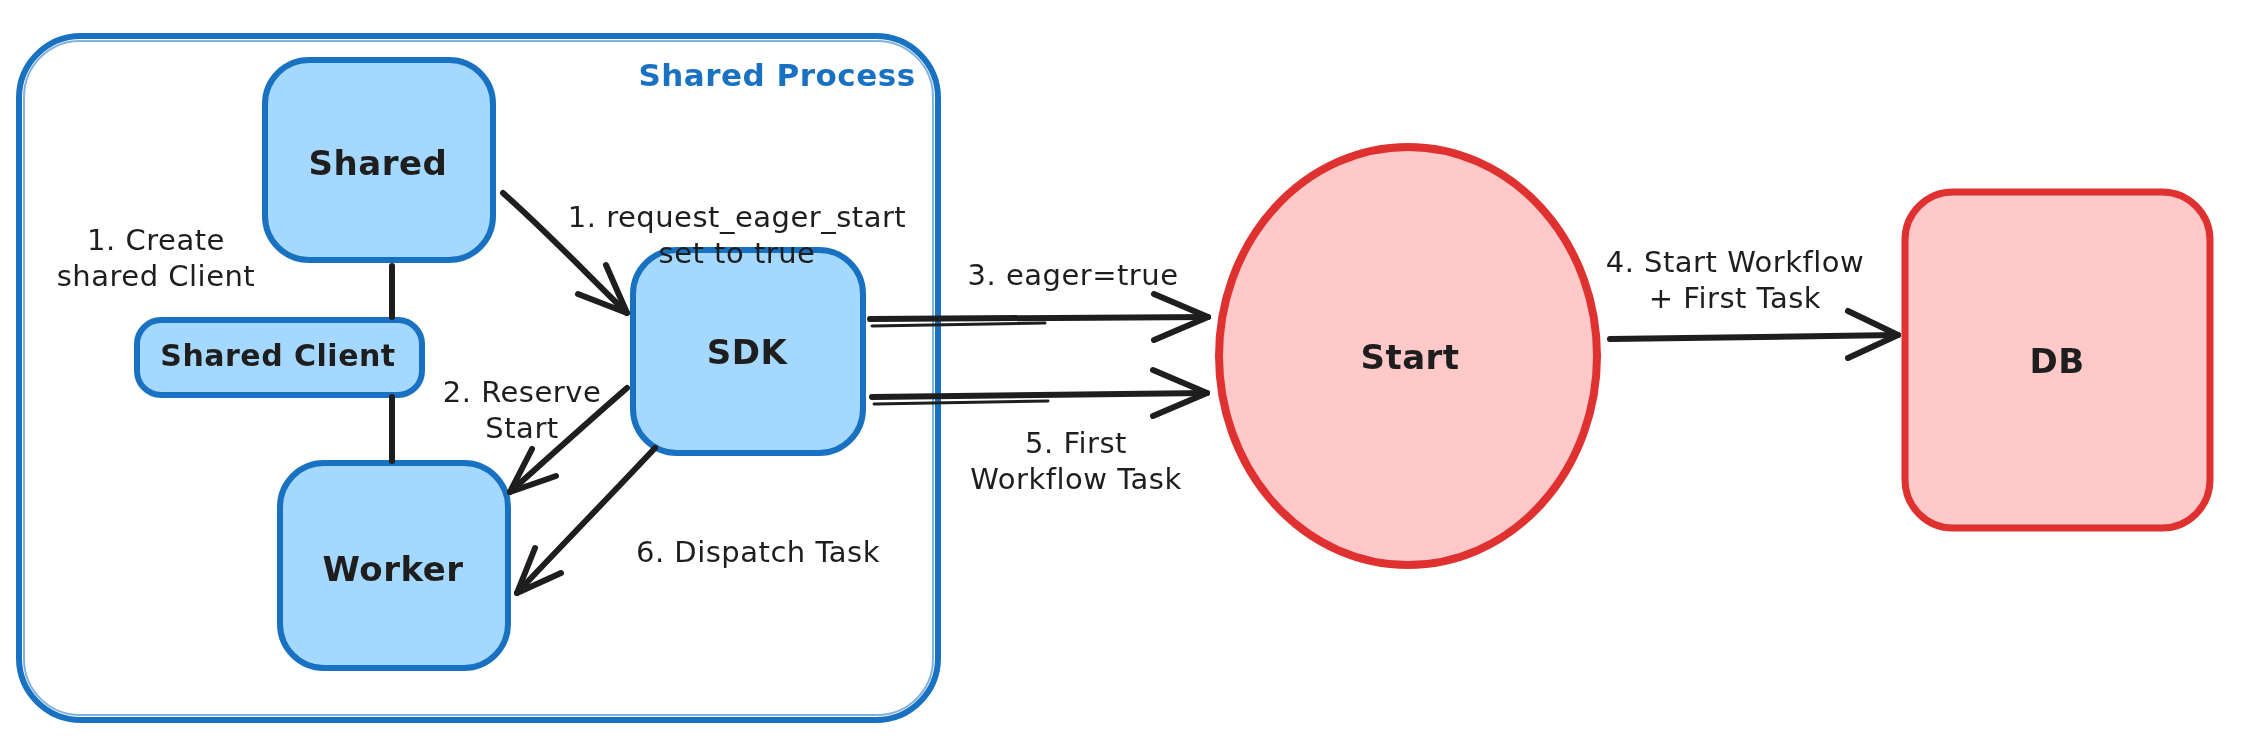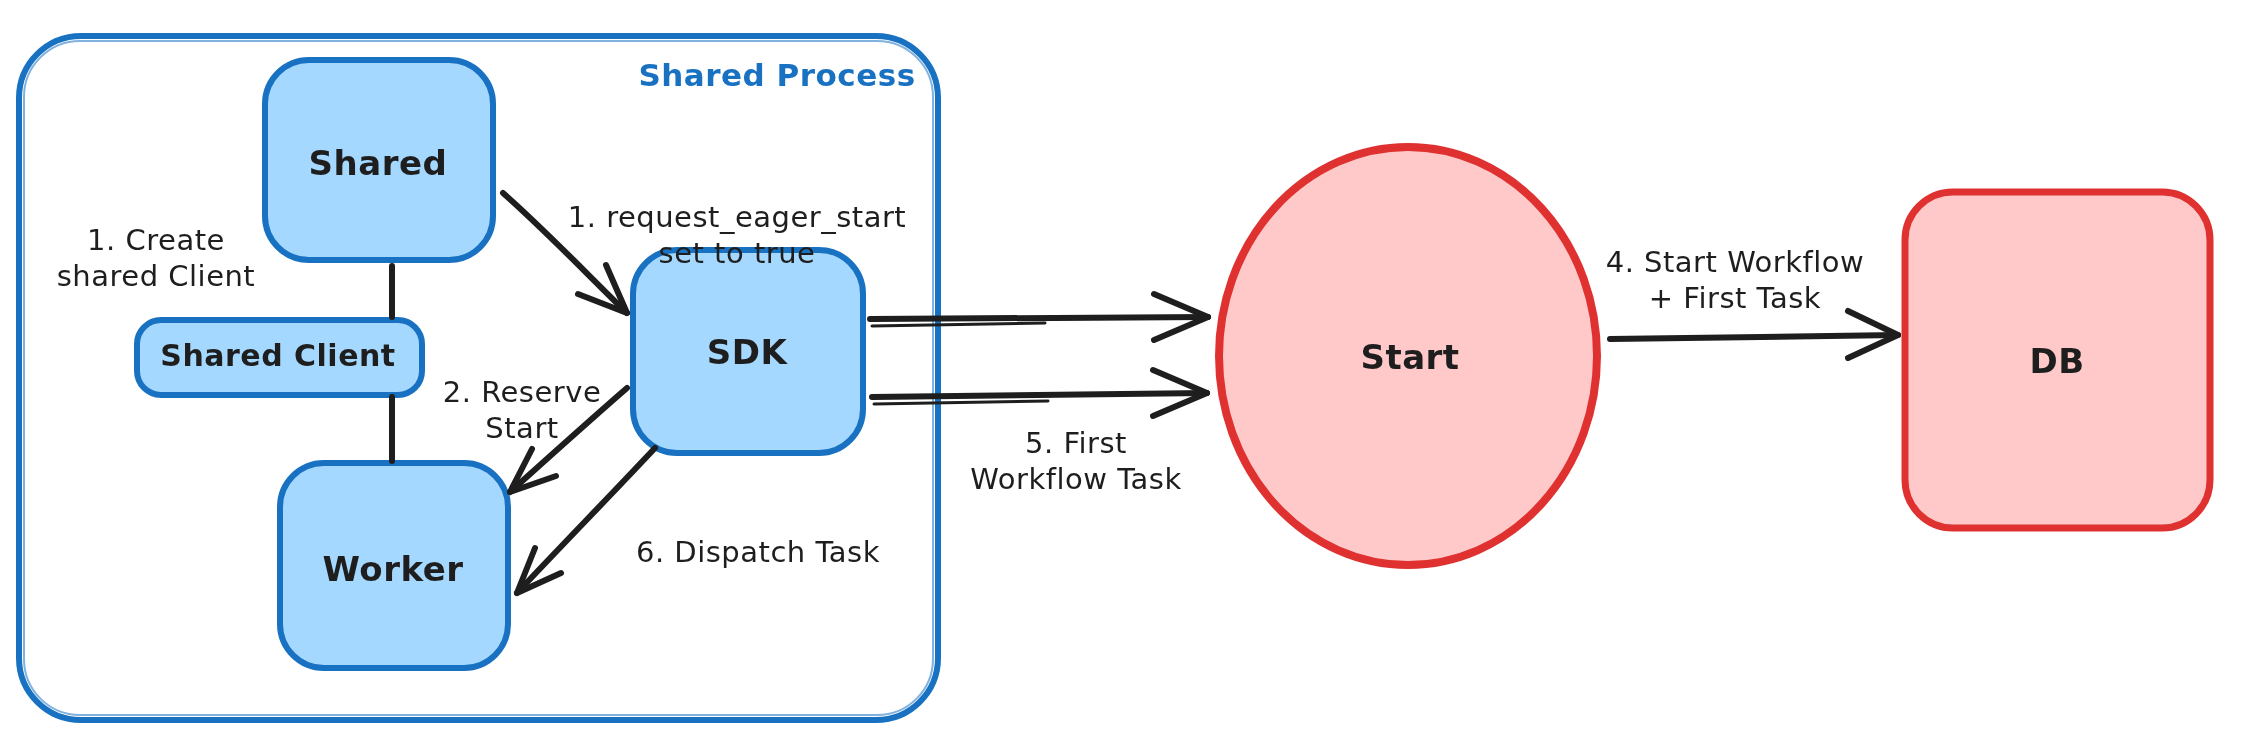--- a/index.html
+++ b/index.html
@@ -132,20 +132,21 @@
     <div>set to true</div>
   </div>
 
   <div class="label note" style="left:522px; top:410px;">
     <div>2. Reserve</div>
     <div>Start</div>
   </div>
 
   <div class="label note" style="left:758px; top:552px;">6. Dispatch Task</div>
 
+  <div class="label note" style="left:1073px; top:275px;">3. eager=true</div>
 
   <div class="label note" style="left:1076px; top:461px;">
     <div>5. First</div>
     <div>Workflow Task</div>
   </div>
 
   <div class="label note" style="left:1735px; top:280px;">
     <div>4. Start Workflow</div>
     <div>+ First Task</div>
   </div>

